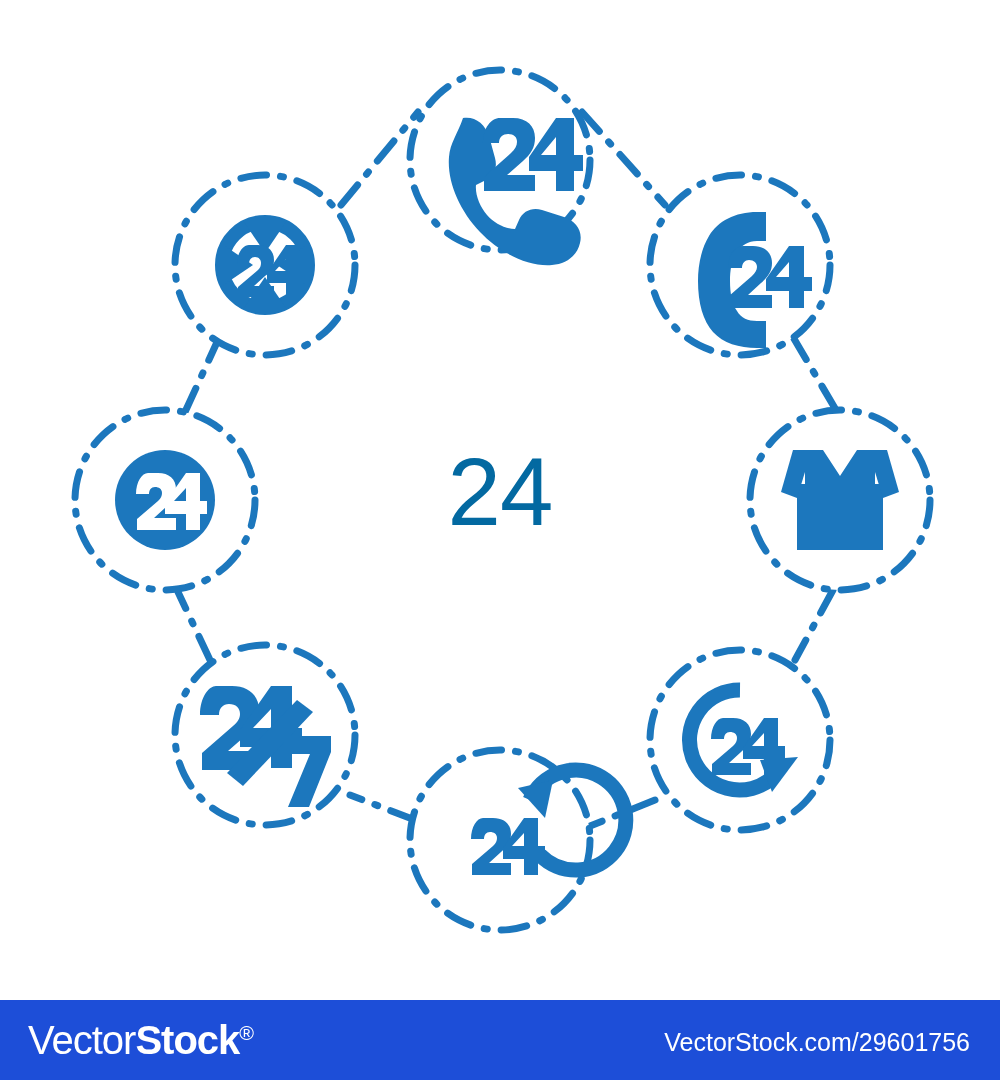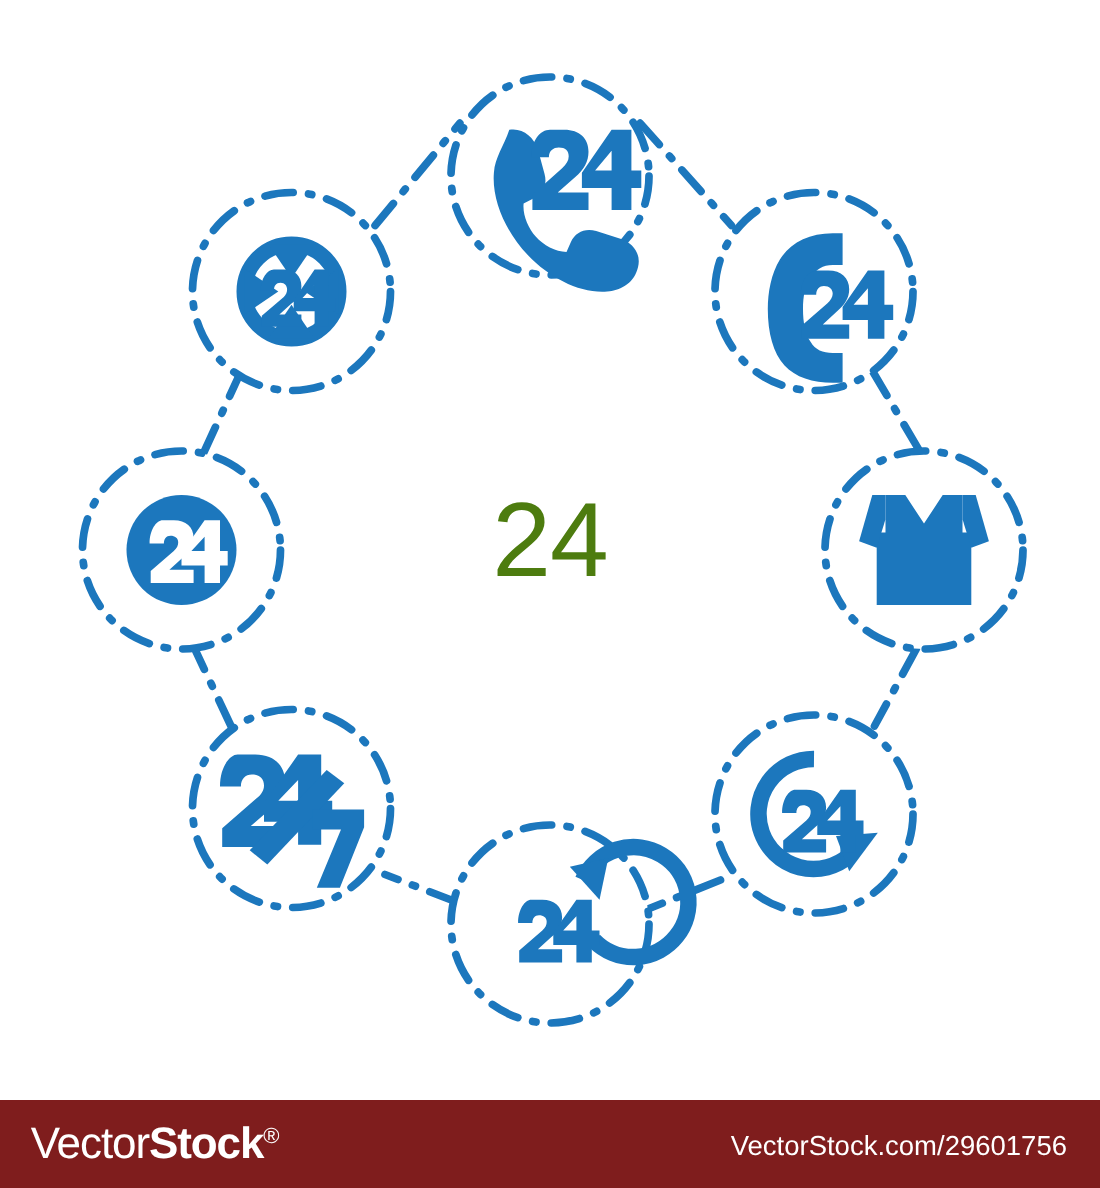--- a/index.html
+++ b/index.html
@@ -19,30 +19,30 @@
 
   .center-label {
     position:absolute;
     left:0; top:444px;
     width:1000px;
     text-align:center;
     font-family:"Liberation Sans", sans-serif;
     font-size:96px;
     font-weight:300;
     letter-spacing:-1px;
-    color:#4d7c0f;
+    color:#0369a1;
     line-height:1;
     pointer-events:none;
   }
 
   #footer {
     position:absolute;
     left:0; top:1000px;
     width:1000px; height:80px;
-    background:#7f1d1d;
+    background:#1d4ed8;
   }
   .wm-logo {
     position:absolute;
     left:28px; top:18px;
     font-family:"Liberation Sans", sans-serif;
     font-size:40px;
     color:#ffffff;
     letter-spacing:-1px;
     white-space:nowrap;
   }

